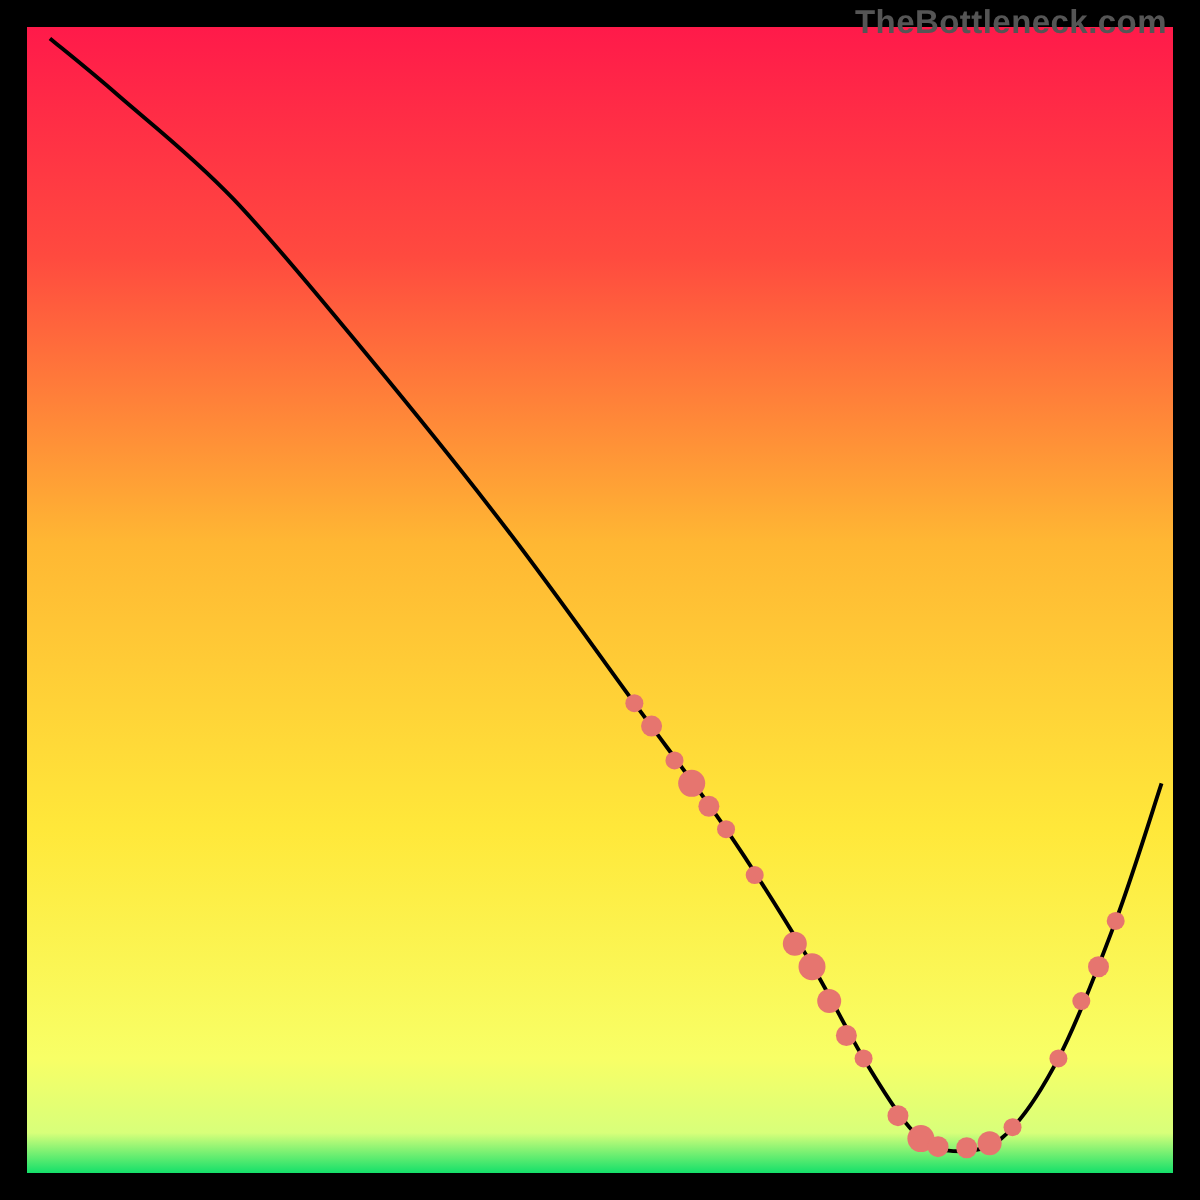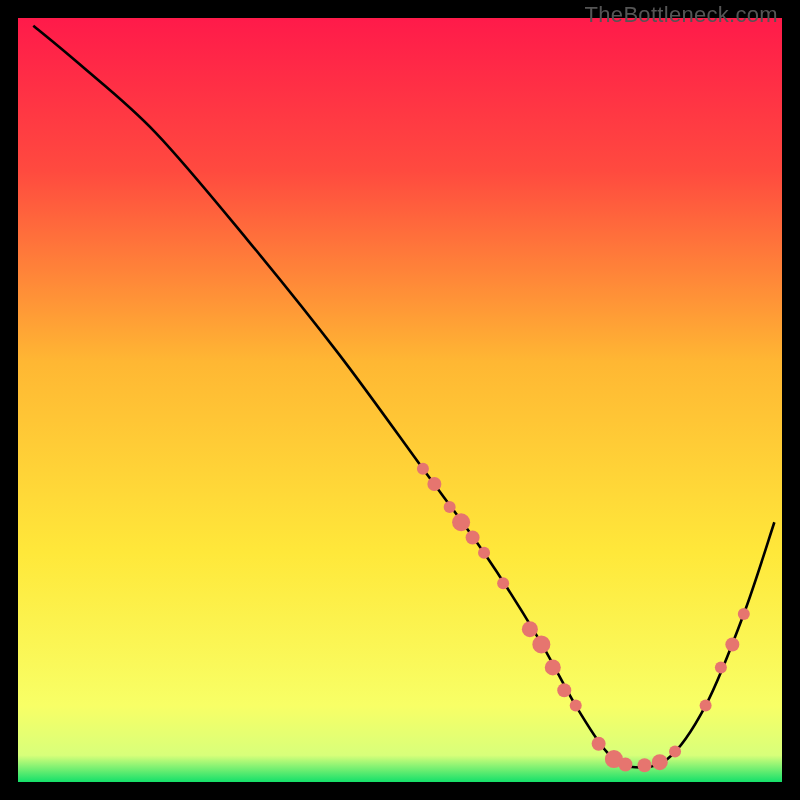--- a/index.html
+++ b/index.html
@@ -19,21 +19,21 @@
     height: 764px;
     background: #000;
   }
   .watermark {
     position: absolute;
     top: 2px;
     right: 22px;
     color: #555;
     font-size: 22px;
     letter-spacing: 0.3px;
-    font-weight: 400;
+    font-weight: 700;
   }
   svg { display: block; }
 </style>
 </head>
 <body>
 
 <div class="frame">
   <svg id="chart-svg" width="764" height="764" viewBox="0 0 764 764">
     <defs>
       <linearGradient id="bg-grad" x1="0" y1="0" x2="0" y2="1">

